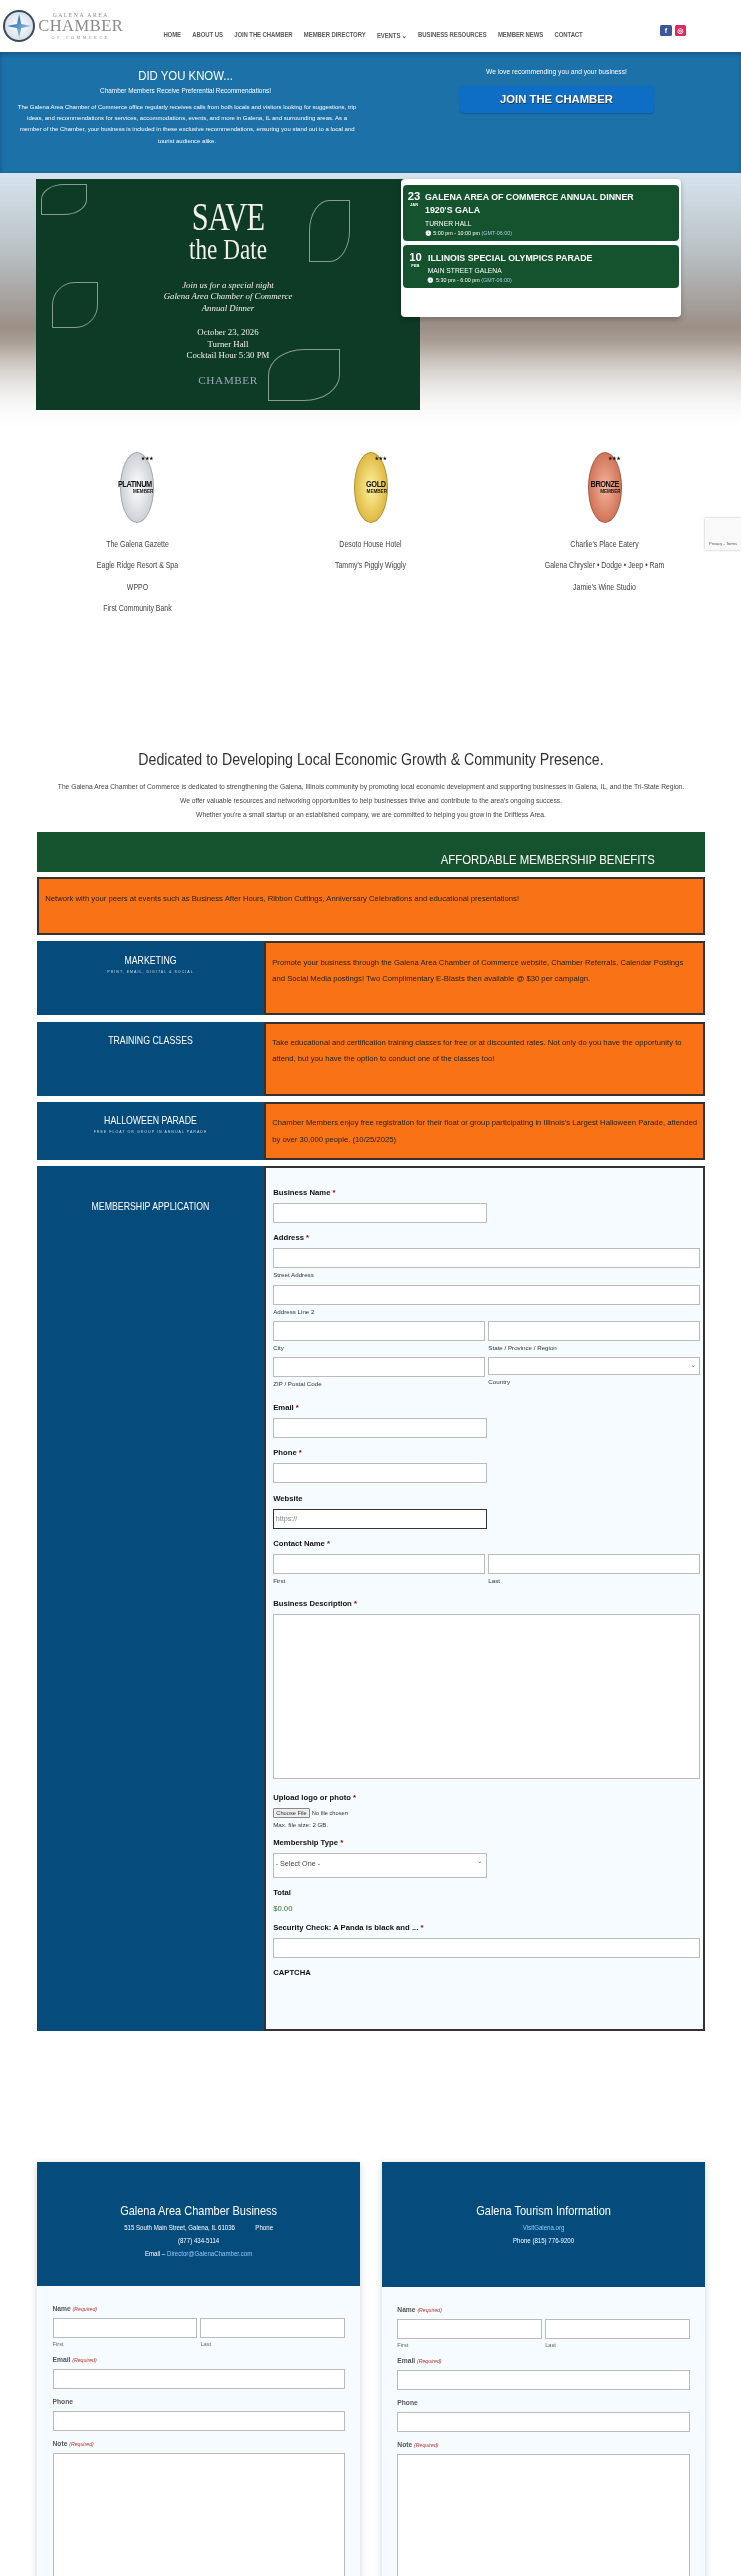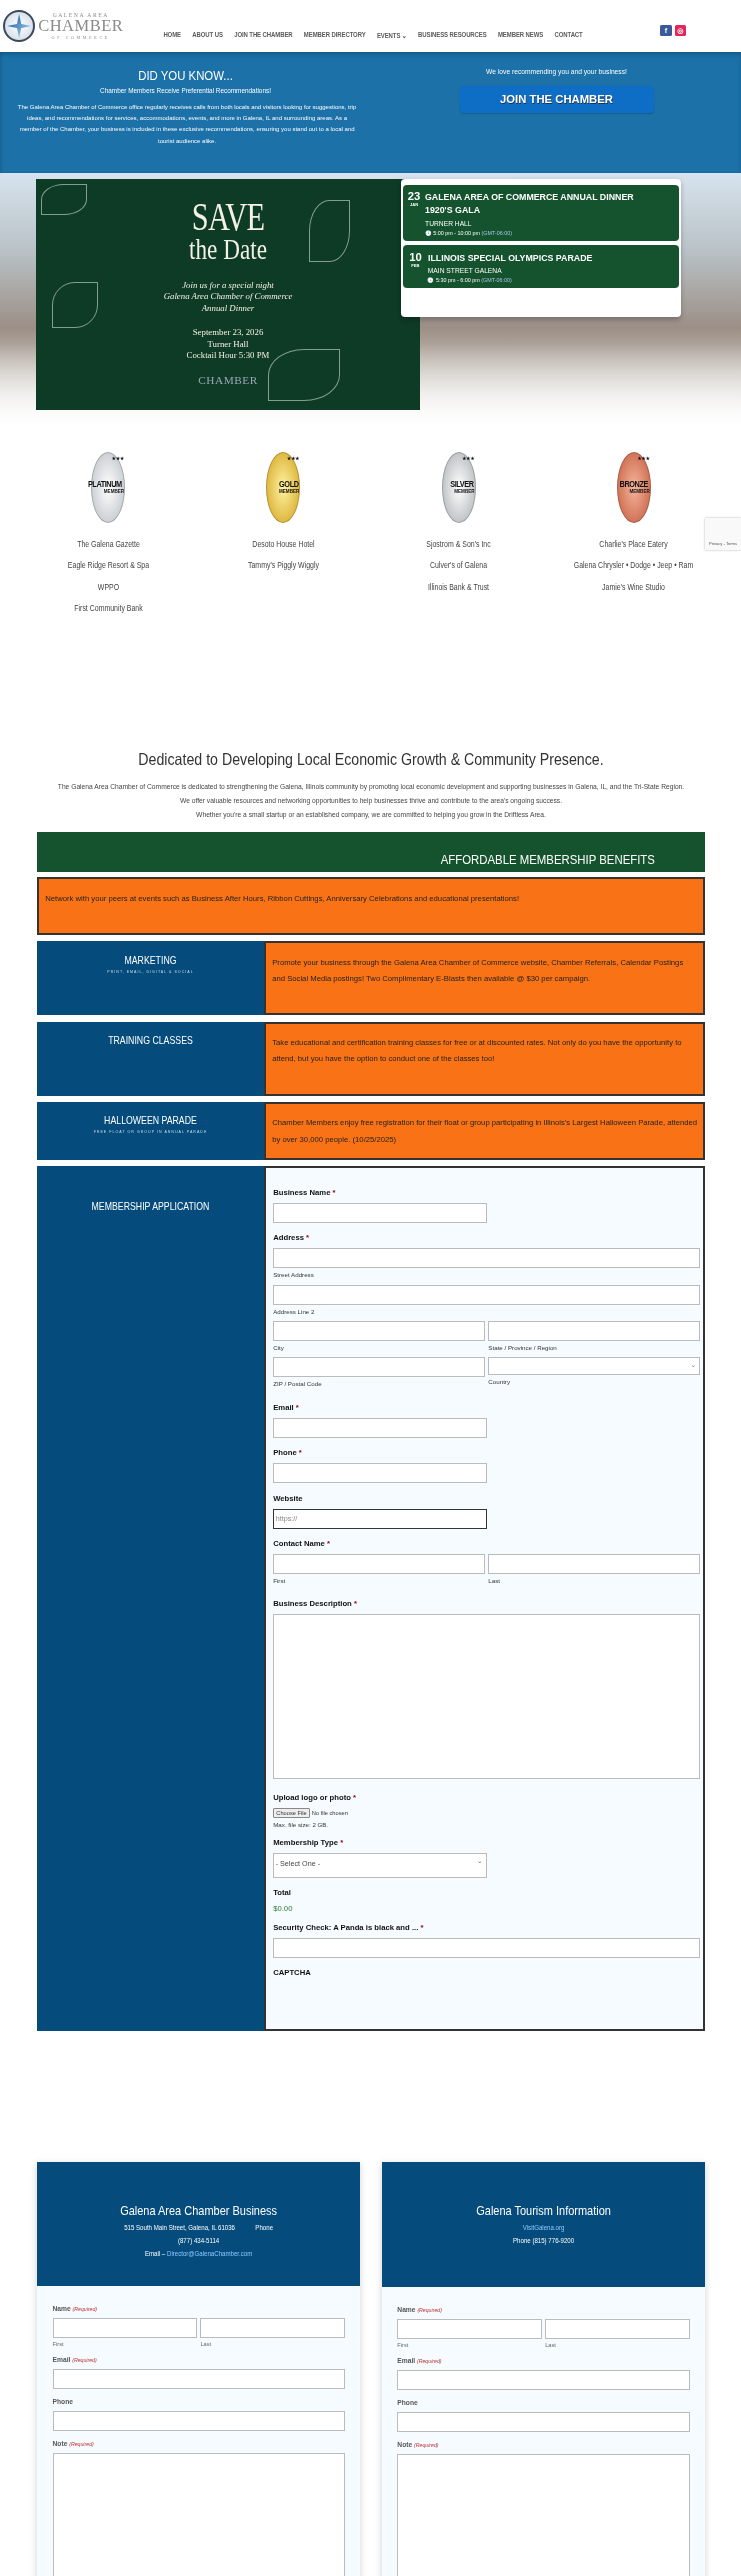--- a/index.html
+++ b/index.html
@@ -160,21 +160,21 @@
     <span class="leaf" style="left:15.5px;top:103px;width:46px;height:46px"></span>
     <span class="leaf" style="left:232px;top:170px;width:72px;height:52px"></span>
     <div class="s1">SAVE</div>
     <div class="s2">the Date</div>
     <div class="inv">
       <div>Join us for a special night</div>
       <div>Galena Area Chamber of Commerce</div>
       <div>Annual Dinner</div>
     </div>
     <div class="det">
-      <div>September 23, 2026</div>
+      <div>October 23, 2026</div>
       <div>Turner Hall</div>
       <div>Cocktail Hour 5:30 PM</div>
     </div>
     <div class="mini">CHAMBER</div>
   </div>
   <div class="events">
     <div class="ev">
       <div class="date">
           <div class="day">23</div>
           <div class="mon">JAN</div>
@@ -215,32 +215,20 @@
   </div>
   <div class="tier">
     <div class="medal m-gold">
         <span class="stars">★★★</span>
         <span class="nm">GOLD</span>
         <span class="mb">MEMBER</span>
       </div>
     <ul>
       <li>Desoto House Hotel</li>
       <li>Tammy's Piggly Wiggly</li>
-    </ul>
-  </div>
-  <div class="tier">
-    <div class="medal m-silv">
-        <span class="stars">★★★</span>
-        <span class="nm">SILVER</span>
-        <span class="mb">MEMBER</span>
-      </div>
-    <ul>
-      <li>Sjostrom &amp; Son's Inc</li>
-      <li>Culver's of Galena</li>
-      <li>Illinois Bank &amp; Trust</li>
     </ul>
   </div>
   <div class="tier">
     <div class="medal m-bron">
         <span class="stars">★★★</span>
         <span class="nm">BRONZE</span>
         <span class="mb">MEMBER</span>
       </div>
     <ul>
       <li>Charlie's Place Eatery</li>

